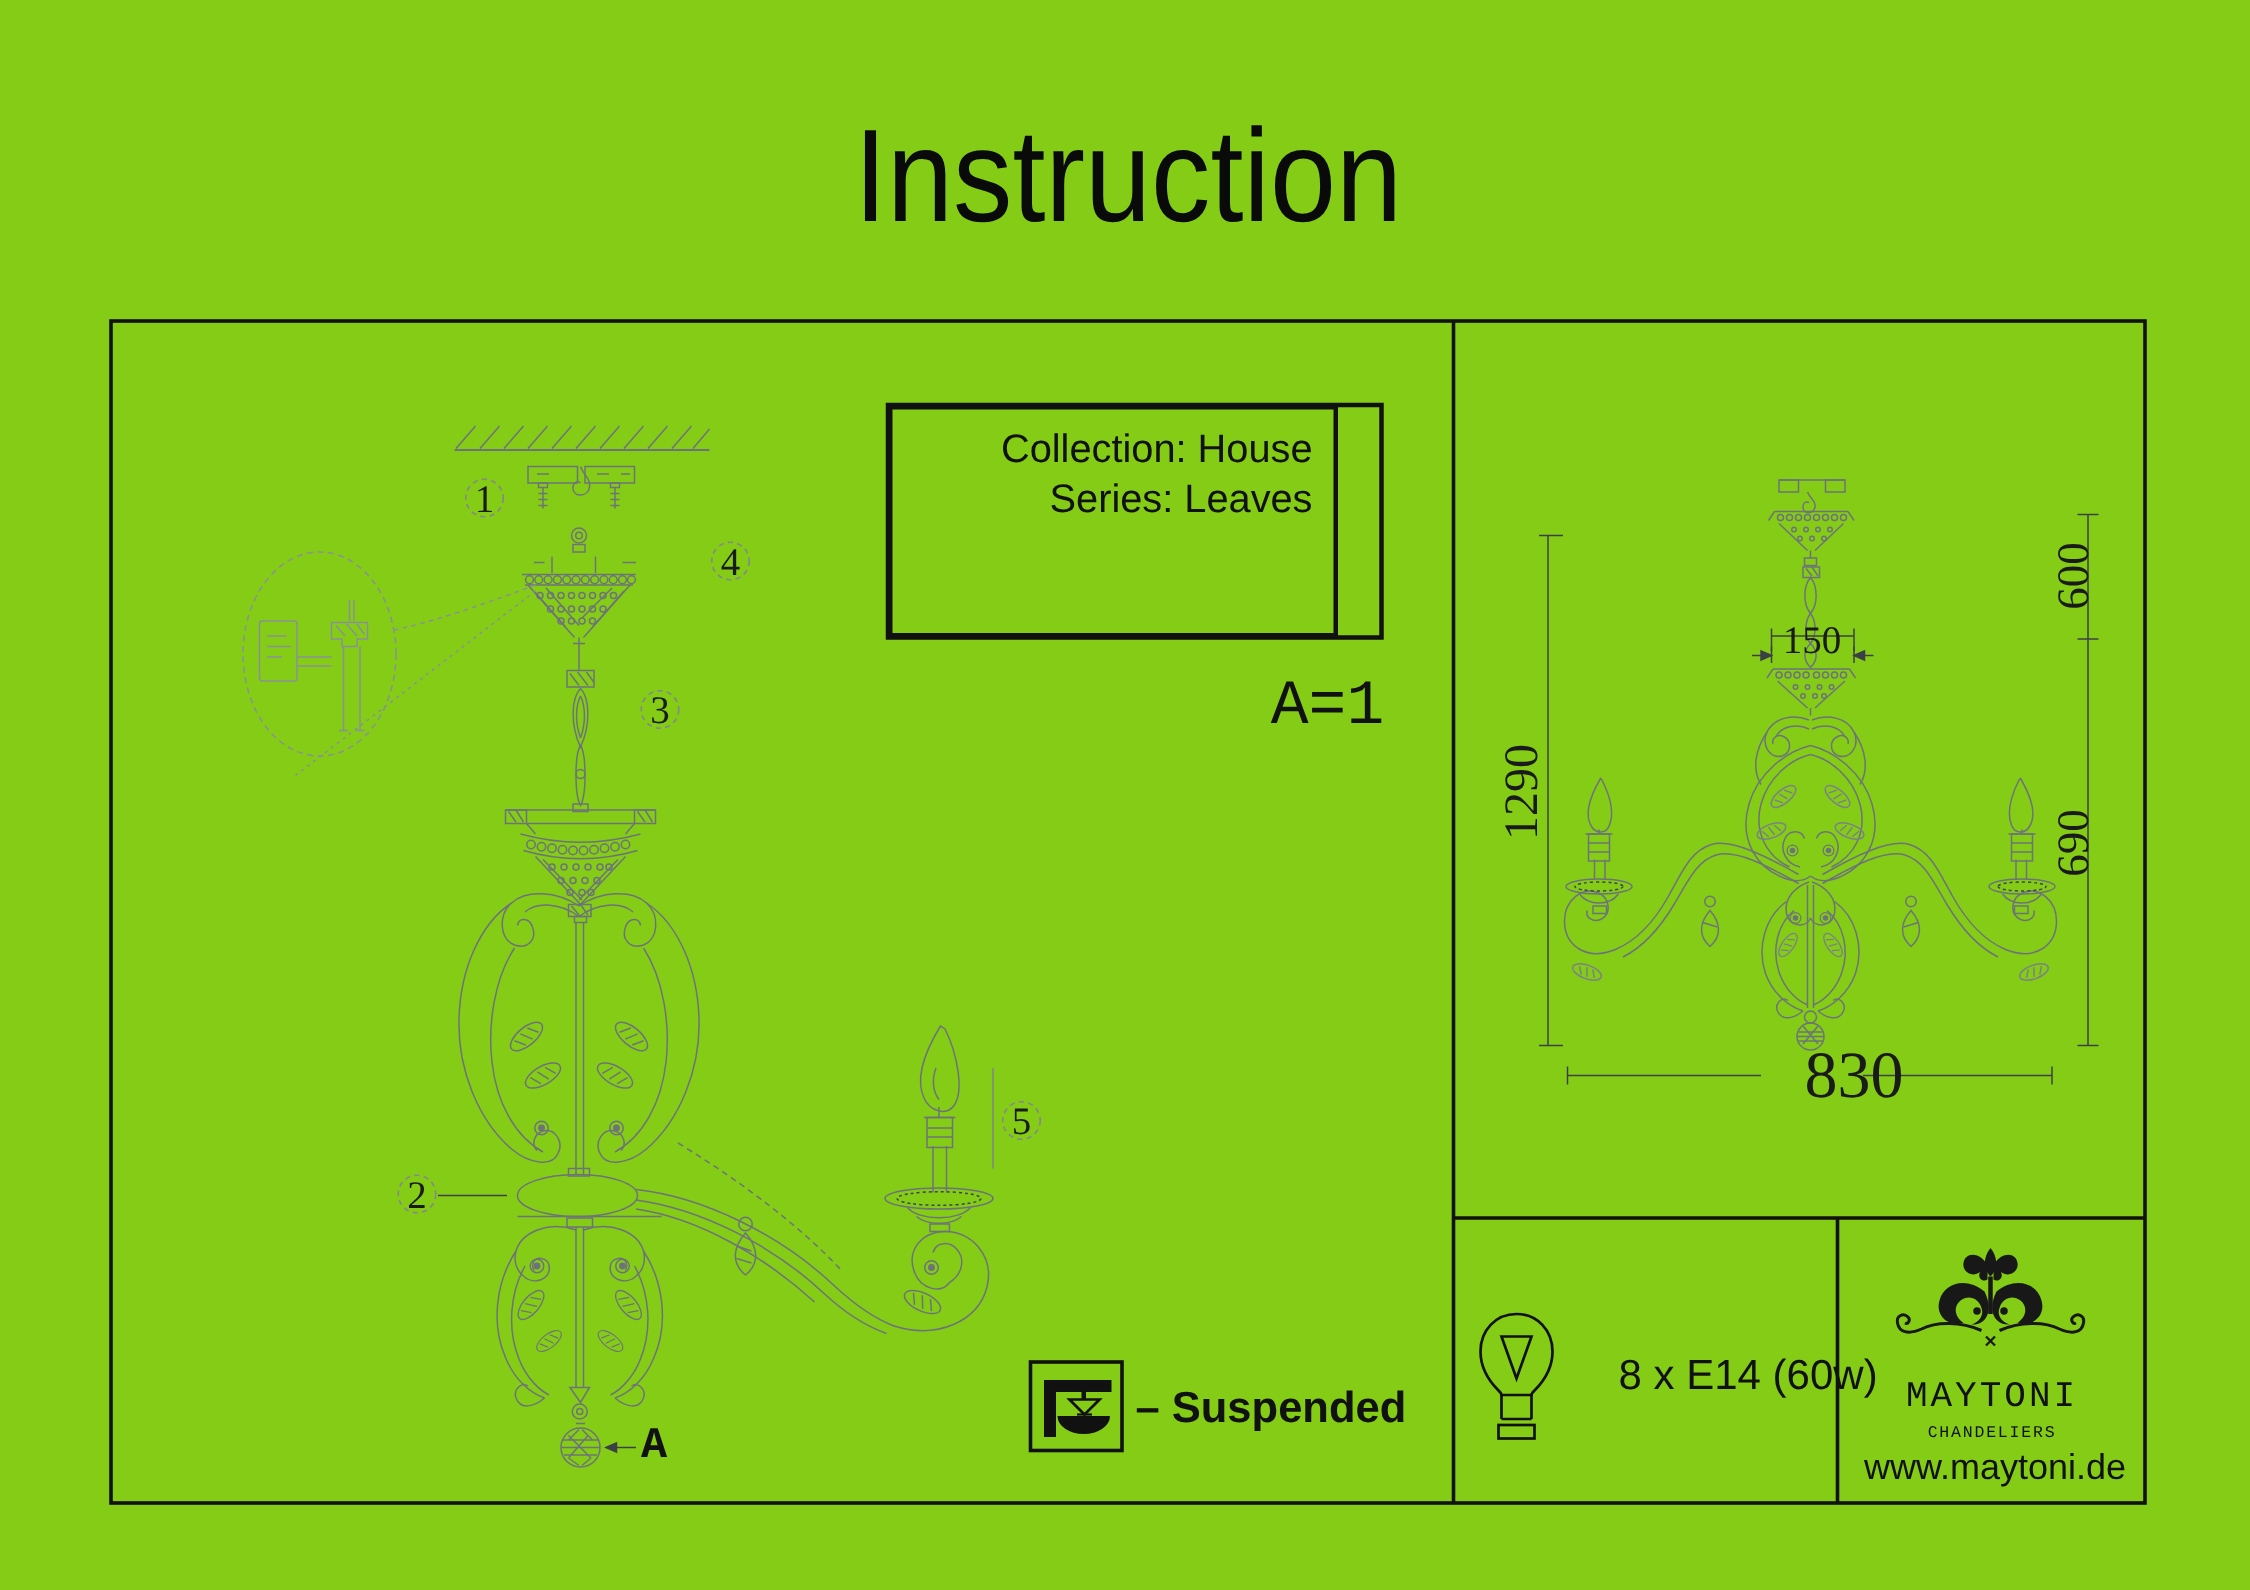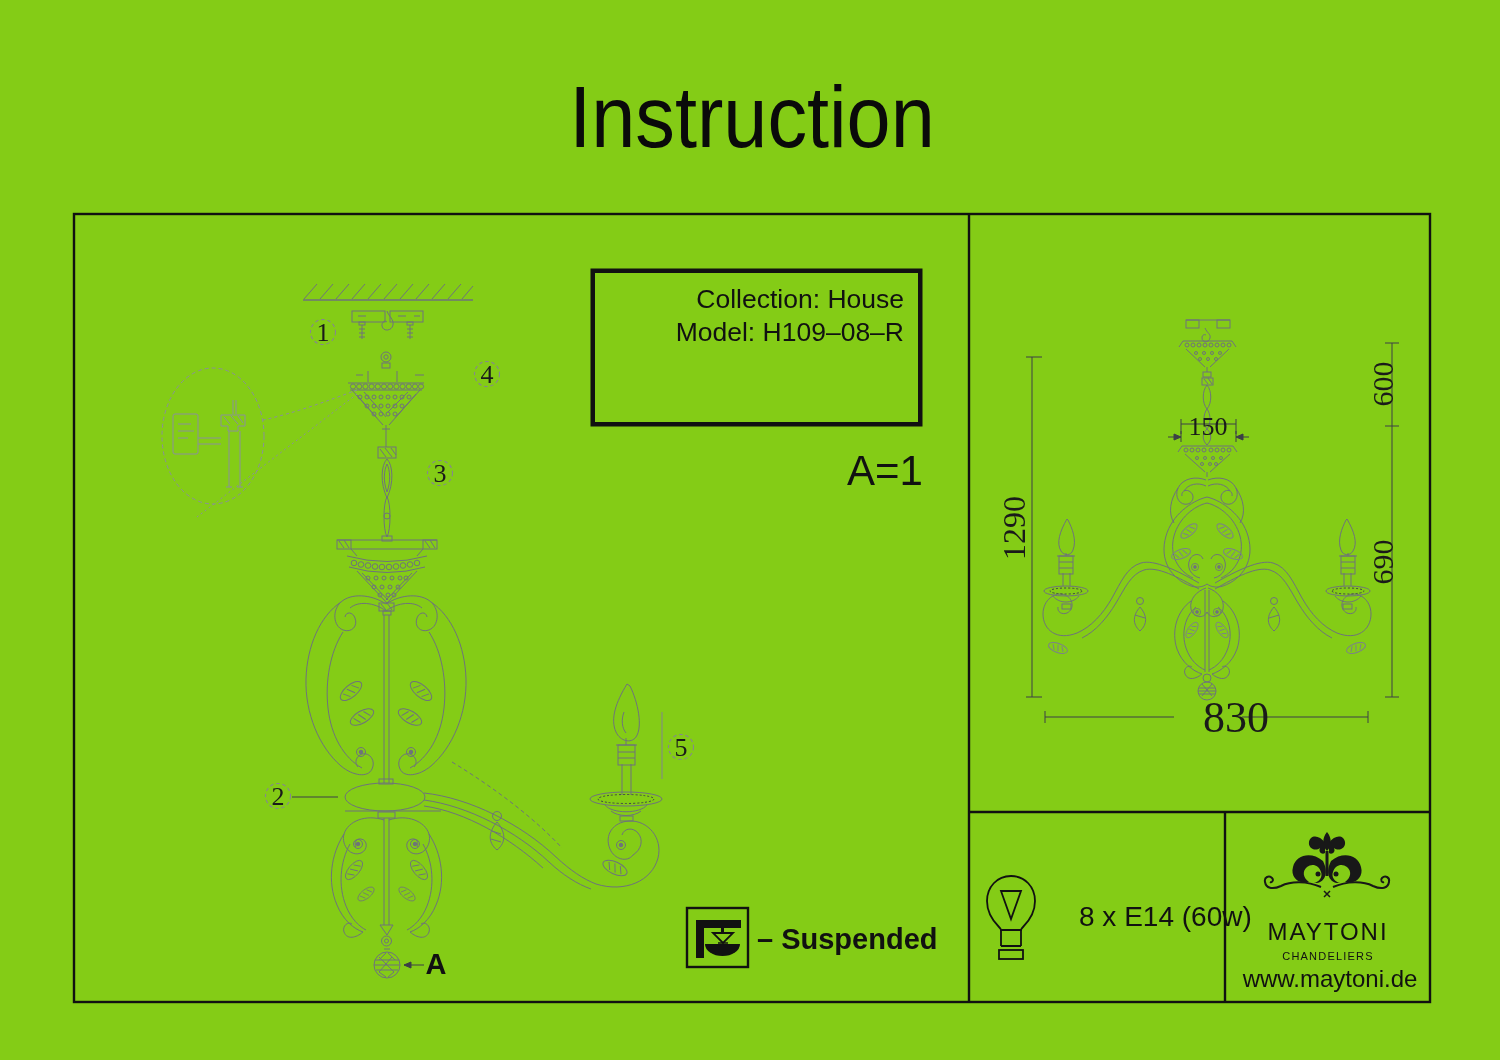--- a/index.html
+++ b/index.html
@@ -1,21 +1,21 @@
 <!DOCTYPE html>
 <html><head>
 <meta charset="utf-8">
 <style>
   html,body{margin:0;padding:0;background:#fff;}
   .sheet{position:relative;width:1500px;height:1060px;background:#84cc16;font-family:"Liberation Sans",sans-serif;color:#111;overflow:hidden;}
   .abs{position:absolute;}
   .ctr{transform:translate(-50%,-50%);white-space:nowrap;}
   .title{font-size:88px;letter-spacing:0px;color:#0a0a0a;transform:translate(-50%,-50%) scaleX(0.9);white-space:nowrap;}
   .infobox{box-sizing:border-box;border:3px solid #111;text-align:right;padding:10px 14px 0 0;font-size:26.5px;line-height:33px;color:#111;}
-  .serif{font-family:Liberation Sans, sans-serif;}
+  .serif{font-family:Liberation Mono, monospace;}
   .callout-num{font-family:"Liberation Serif",serif;font-size:26px;color:#1a1a1a;}
   .dim{font-family:"Liberation Serif",serif;color:#1a1a1a;}
   .rot{transform:translate(-50%,-50%) rotate(-90deg);white-space:nowrap;}
   svg{position:absolute;left:0;top:0;}
 </style>
 </head>
 <body>
 
 <div class="sheet">
 
@@ -386,23 +386,23 @@
       <path d="M-4,-12 C-16,-22 -31,-18 -34,-6 C-37,4 -28,12 -18,9 C-24,5 -25,-2 -20,-6 C-15,-10 -8,-8 -6,-1 C-4,4 -8,9 -13,10 C-4,11 3,2 -4,-12 Z" fill="#181818"></path>
       <path d="M4,-12 C16,-22 31,-18 34,-6 C37,4 28,12 18,9 C24,5 25,-2 20,-6 C15,-10 8,-8 6,-1 C4,4 8,9 13,10 C4,11 -3,2 4,-12 Z" fill="#181818"></path>
       <circle cx="-9" cy="1" r="2.5" fill="#181818"></circle>
         <circle cx="9" cy="1" r="2.5" fill="#181818"></circle>
       <path d="M-6,14 C-20,8 -36,8 -46,13 C-55,17 -61,15 -62,9 C-63,4 -58,2 -55,5 C-53,7 -55,10 -57,9" fill="none" stroke="#181818" stroke-width="2"></path>
       <path d="M6,14 C20,8 36,8 46,13 C55,17 61,15 62,9 C63,4 58,2 55,5 C53,7 55,10 57,9" fill="none" stroke="#181818" stroke-width="2"></path>
       <path d="M-3,18 L3,24 M3,18 L-3,24" stroke="#181818" stroke-width="1.5"></path>
     </g>
   </svg>
 
-  <div class="abs infobox" style="left:592px;top:270px;width:329px;height:155px;">
+  <div class="abs infobox" style="left:592px;top:270px;width:300px;height:155px;">
     <div>Collection: House</div>
-    <div>Model: H109–08–R</div>
+    <div>Series: Leaves</div>
   </div>
 
   <div class="abs ctr serif" style="left:885px;top:471px;font-size:42px;">A=1</div>
 
   <div class="abs ctr callout-num" style="left:323px;top:333px;">1</div>
   <div class="abs ctr callout-num" style="left:487px;top:375px;">4</div>
   <div class="abs ctr callout-num" style="left:440px;top:474px;">3</div>
   <div class="abs ctr callout-num" style="left:278px;top:797px;">2</div>
   <div class="abs ctr callout-num" style="left:681px;top:748px;">5</div>
 

